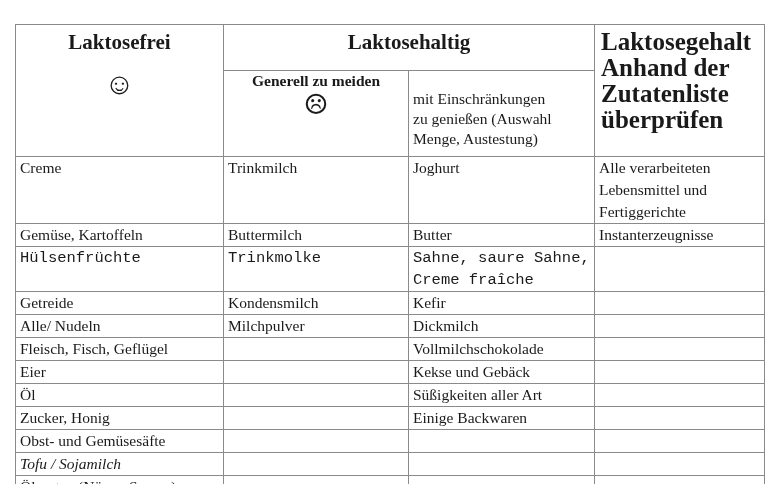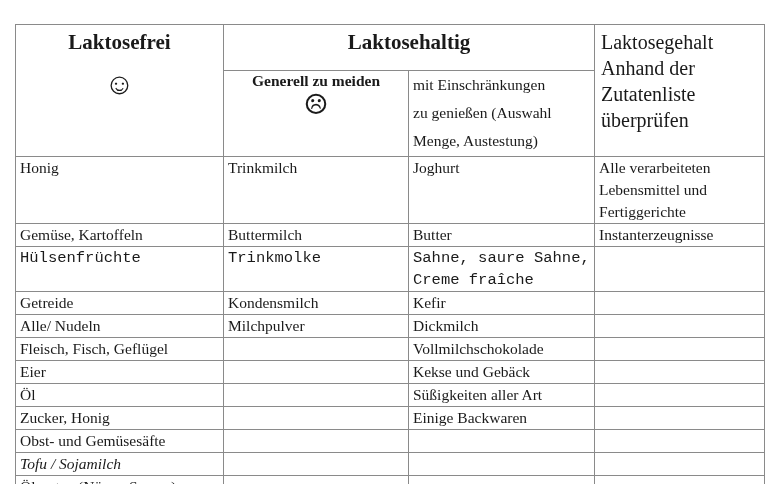--- a/index.html
+++ b/index.html
@@ -3,23 +3,23 @@
 <meta charset="utf-8">
 <style>
   html, body { margin:0; padding:0; background:#ffffff; }
   body { width:776px; height:484px; position:relative; overflow:hidden;
          font-family:"Liberation Serif", "DejaVu Serif", serif; color:#1a1a1a; }
   table { position:absolute; left:15px; top:24px; width:749px; border-collapse:collapse;
           table-layout:fixed; }
   td, th { border:1.5px solid #8a8a8a; vertical-align:top; padding:0 4px; font-weight:normal;
            font-size:15.5px; line-height:22px; text-align:left; }
   th.big { font-weight:bold; font-size:21px; text-align:center; padding-top:4px; line-height:26px; }
-  th.right { font-weight:normal; font-size:20px; text-align:left; line-height:26px; padding-top:4px; padding-left:6px; }
+  th.right { font-weight:bold; font-size:25px; text-align:left; line-height:26px; padding-top:4px; padding-left:6px; }
   th.sub-bold { font-weight:bold; font-size:15.5px; text-align:center; padding-top:0; line-height:20px; }
-  th.sub-norm { font-size:15.5px; line-height:28px; padding-top:0; }
+  th.sub-norm { font-size:15.5px; line-height:20px; padding-top:18px; }
   .smiley { display:block; text-align:center; font-size:30px; line-height:30px; margin-top:14px; font-weight:normal; }
   .frown { display:block; text-align:center; font-size:28px; line-height:28px; font-weight:normal; margin-top:0px; }
   .ml { white-space:pre-line; }
 </style>
 </head>
 <body>
 
 <table>
   <colgroup>
     <col style="width:208px">
@@ -44,21 +44,21 @@
         <span>Generell zu meiden</span>
         <span class="frown">☹</span>
       </th>
       <th class="sub-norm ml">mit Einschränkungen
 zu genießen (Auswahl
 Menge, Austestung)</th>
     </tr>
   </thead>
   <tbody id="tbody">
       <tr style="height: 66px;">
-        <td class="ml">Honig</td>
+        <td class="ml">Creme</td>
         <td class="ml">Trinkmilch</td>
         <td class="ml">Joghurt</td>
         <td class="ml">Alle verarbeiteten
 Lebensmittel und
 Fertiggerichte</td>
       </tr>
       <tr style="height: 22px;">
         <td class="ml">Gemüse, Kartoffeln</td>
         <td class="ml">Buttermilch</td>
         <td class="ml">Butter</td>

